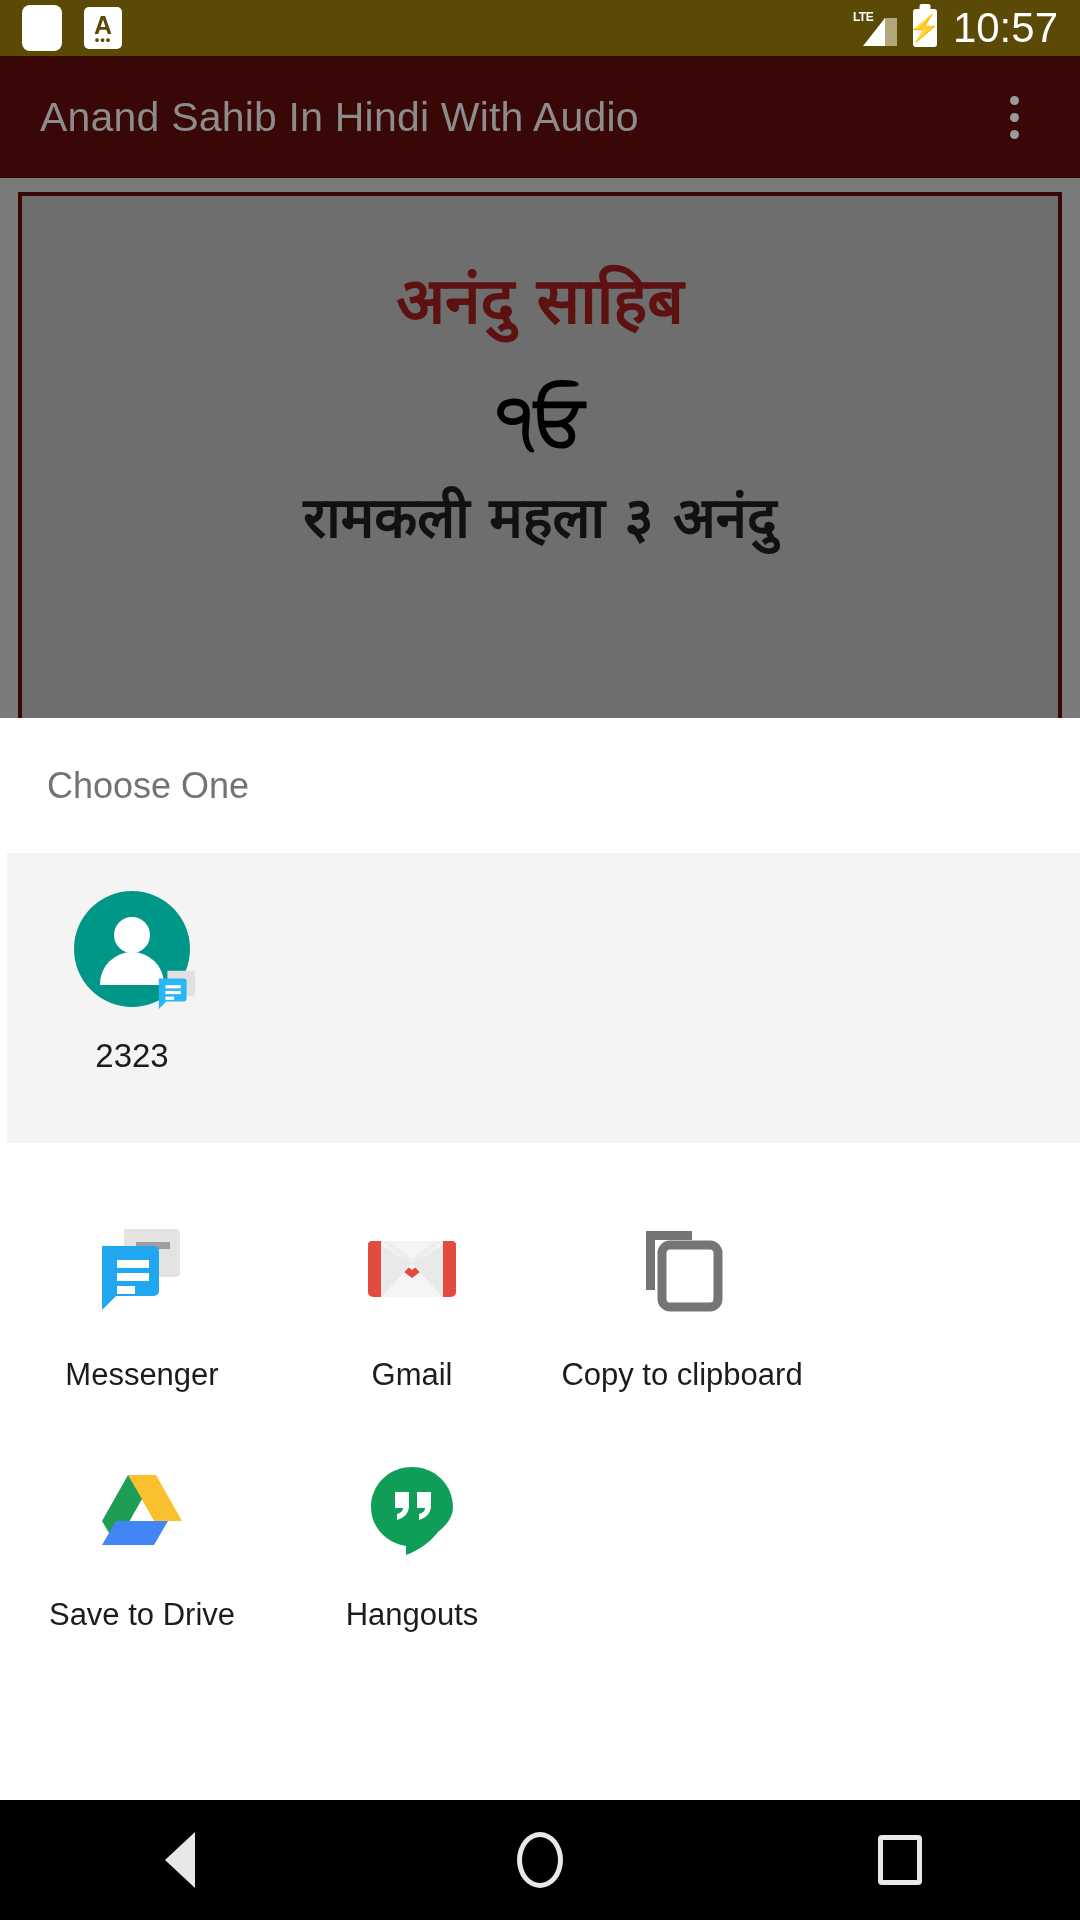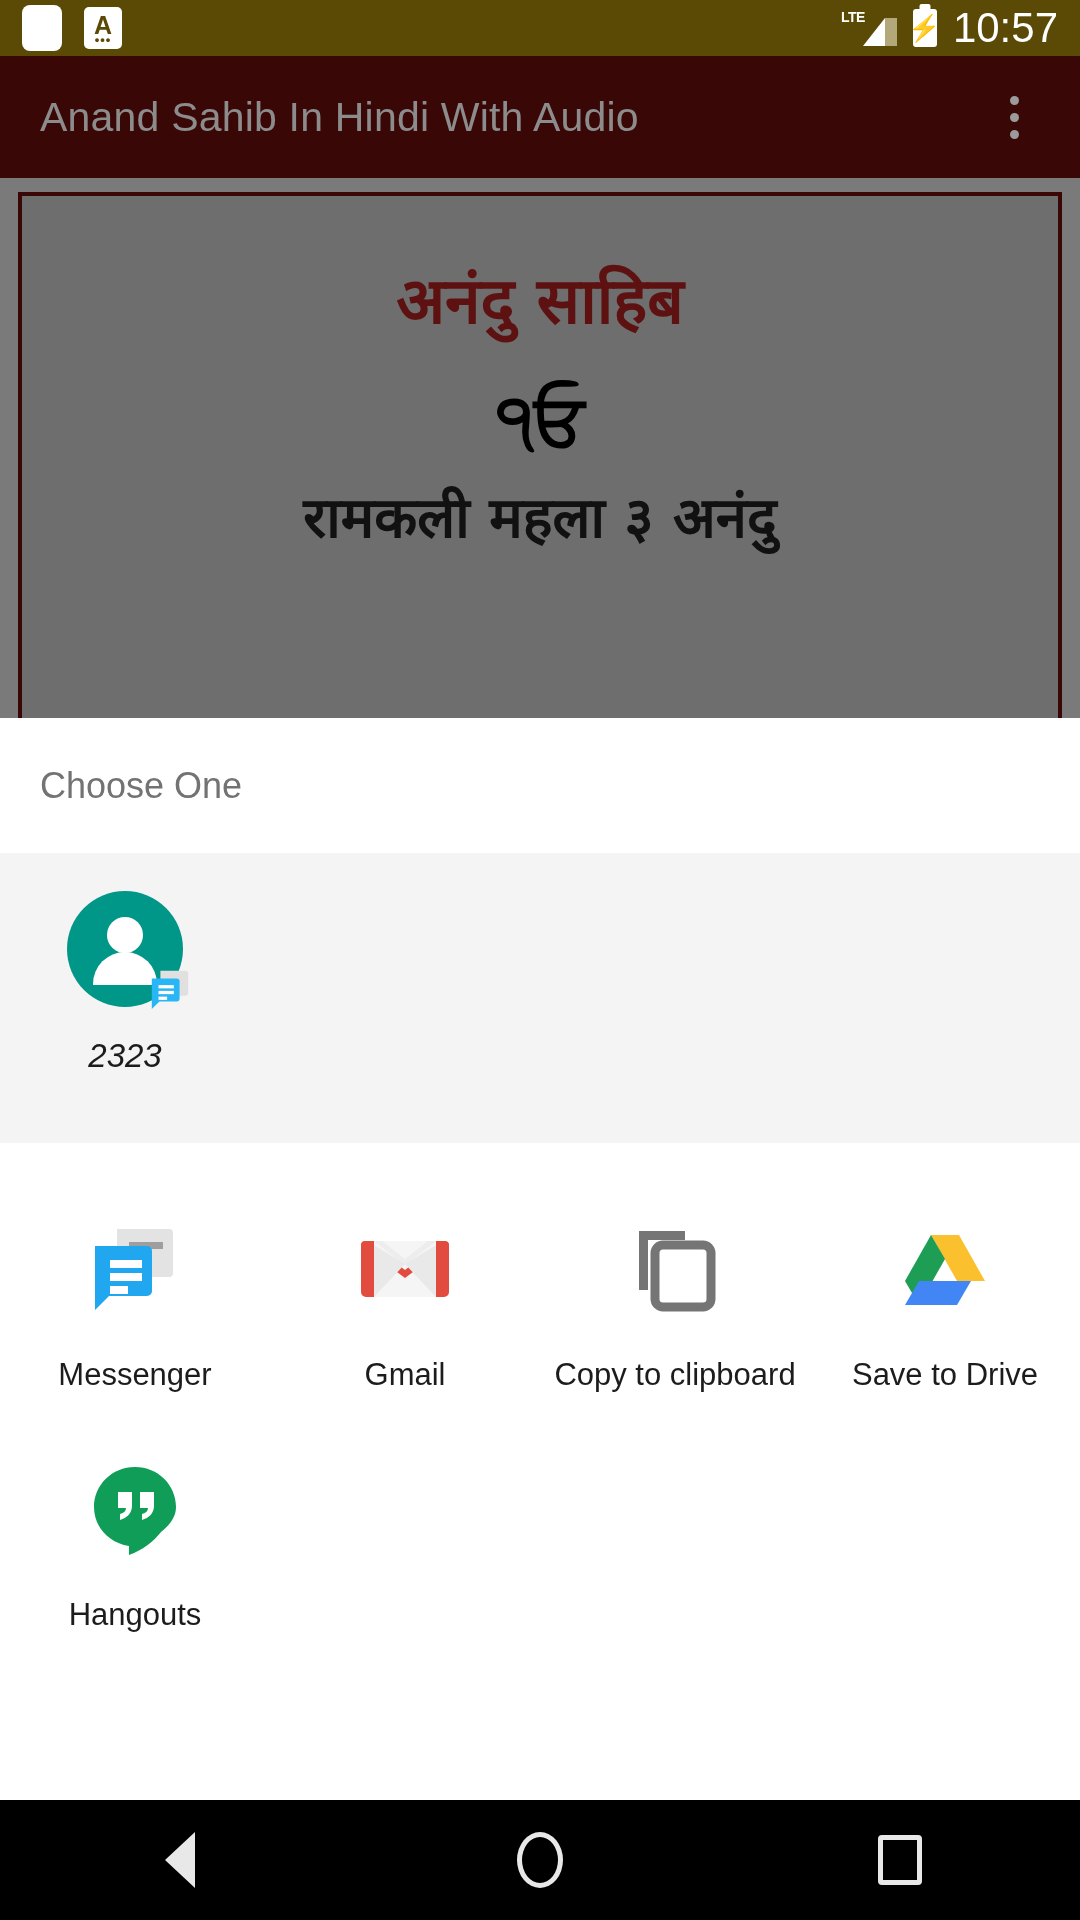--- a/index.html
+++ b/index.html
@@ -26,21 +26,21 @@
     display:flex; flex-direction:column; align-items:center; justify-content:center;
     color:#5b4a05; font-weight:bold; font-size:25px; line-height:22px;
   }
   .sb-a .dots { font-size:13px; line-height:7px; letter-spacing:1px; }
   .status-right {
     margin-left:auto; display:flex; align-items:center; gap:16px;
     color:#ffffff;
   }
   .lte-wrap { position:relative; width:56px; height:44px; }
   .lte-text {
-    position:absolute; left:0; top:2px; font-size:14px; font-weight:bold;
+    position:absolute; left:12px; top:2px; font-size:12px; font-weight:bold;
     letter-spacing:-0.5px; color:#fff; line-height:19px;
   }
   .sig-full {
     position:absolute; right:12px; bottom:4px;
     width:0; height:0;
     border-left:22px solid transparent;
     border-bottom:28px solid #ffffff;
   }
   .sig-dim {
     position:absolute; right:0px; bottom:4px;
@@ -99,27 +99,28 @@
   }
   .deva-sub {
     font-size:56px; color:#111111; font-weight:bold; margin-top:34px;
     font-family:"DejaVu Sans", sans-serif; line-height:1.05;
   }
 
   
   .sheet {
     position:absolute; left:0; top:718px; width:1080px; height:1082px;
     background:#ffffff;
+    padding-left:7px;
   }
   .sheet-title {
     font-size:36px; color:#737373; padding:47px 0 0 40px;
   }
   .direct-share {
     margin-top:46px; width:100%; height:290px; background:#f4f4f4;
-    display:flex; align-items:flex-start; padding-top:38px;font-style:italic;
+    display:flex; align-items:flex-start; padding-top:38px;
   }
   .ds-item { width:250px; display:flex; flex-direction:column; align-items:center; }
   .avatar-wrap { position:relative; width:116px; height:116px; }
   .avatar {
     width:116px; height:116px; border-radius:50%; background:#009688;
     display:flex; align-items:flex-end; justify-content:center; overflow:hidden;
   }
   .avatar .head {
     position:absolute; top:26px; left:50%; transform:translateX(-50%);
     width:36px; height:36px; border-radius:50%; background:#ffffff;

